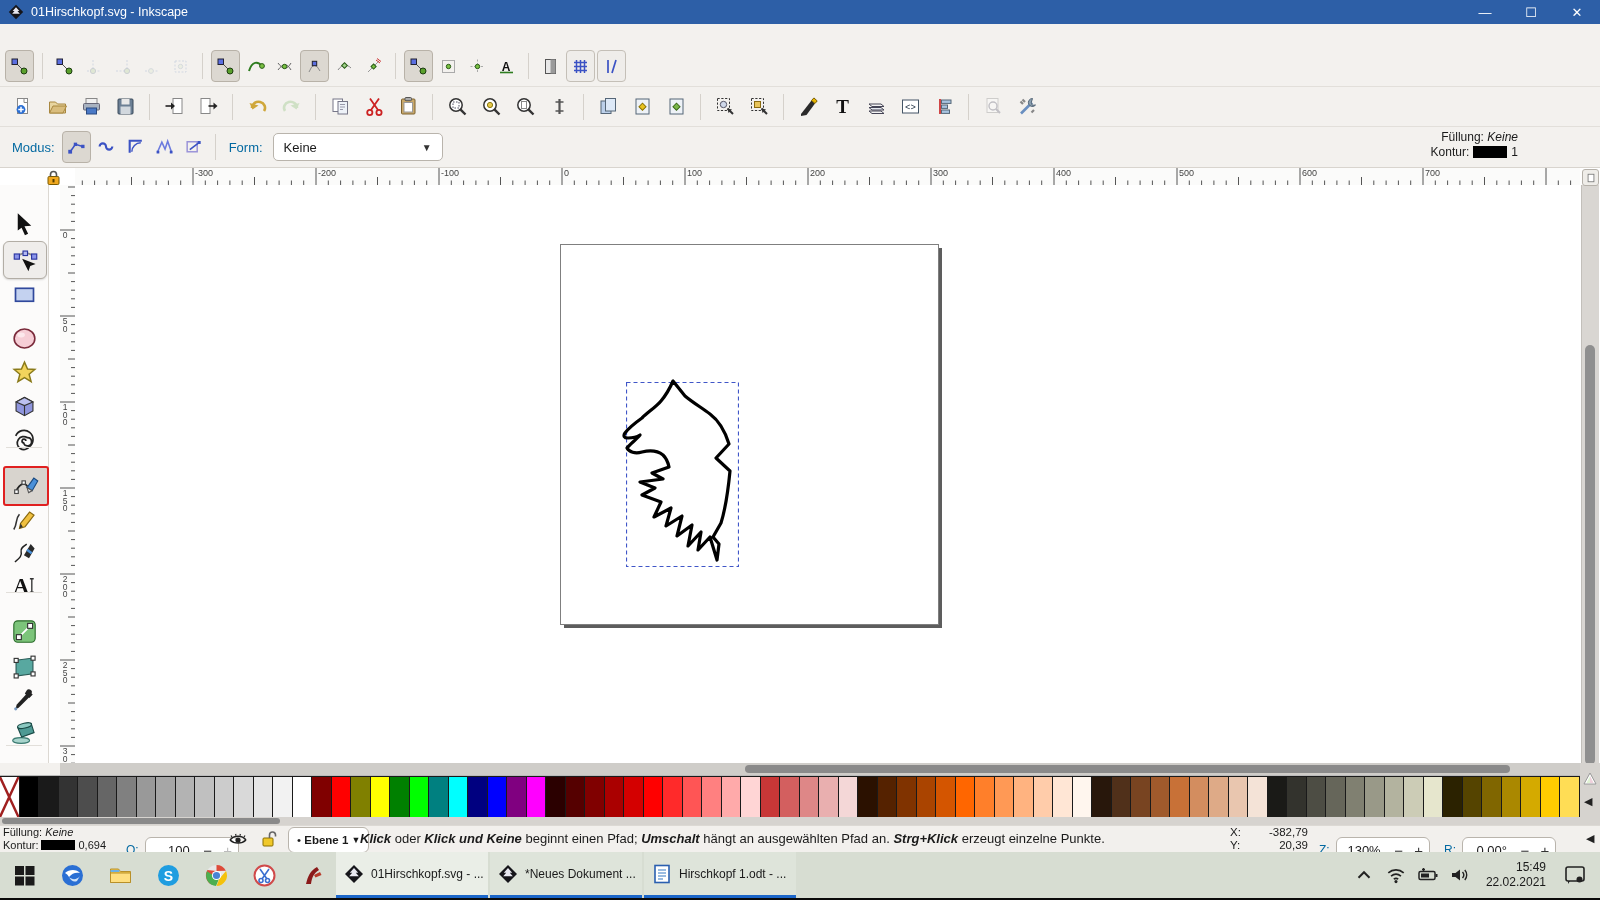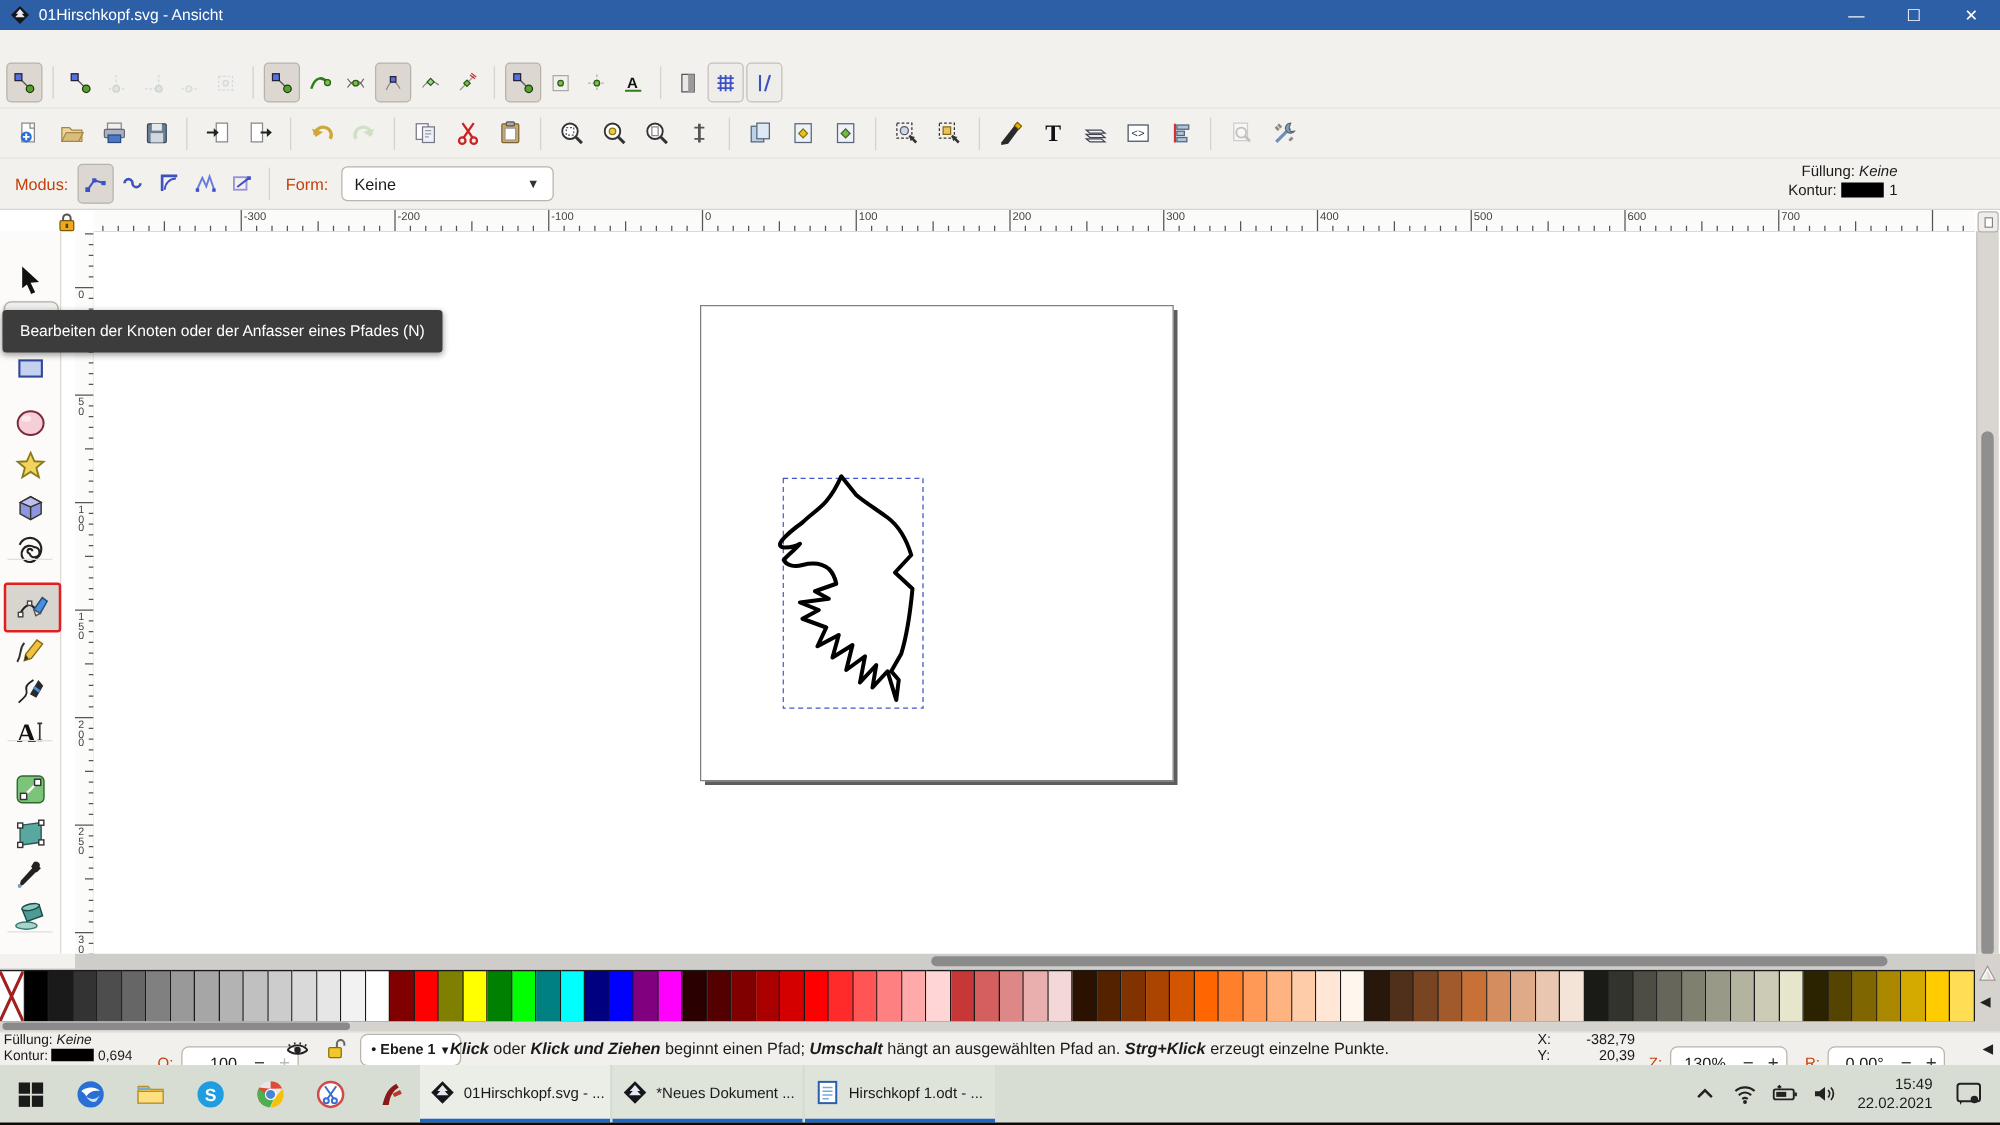--- a/index.html
+++ b/index.html
@@ -25,21 +25,21 @@
            display:flex;align-items:center;padding-left:6px;box-sizing:border-box;}
   .tbtn{width:27px;height:30px;border-radius:4px;display:flex;align-items:center;justify-content:center;margin:0 1px;}
   .tbtn svg{width:19px;height:19px;}
   .tbtn.pressed{background:#dcd8d1;border:1px solid #b8b2a8;}
   .tbtn.boxed{border:1px solid #c4bfb7;background:#efedea;}
   .tbtn.disabled{opacity:.32;}
   .cbtn{width:30px;height:32px;display:flex;align-items:center;justify-content:center;margin:0 2px;}
   .cbtn svg{width:21px;height:21px;}
   .cbtn.disabled{opacity:.4;}
   .tb-sep{width:1px;height:26px;background:#d5d1cb;margin:0 7px;}
-  .lbl{font-size:13px;color:#c2410c;margin:16px 6px;}
+  .lbl{font-size:13px;color:#0369a1;margin:16px 6px;}
   #form-dd{width:170px;height:28px;background:#fff;border:1px solid #b9b4ac;border-radius:5px;display:flex;
            align-items:center;padding:0 10px;box-sizing:border-box;margin-left:4px;}
   #form-dd .arr{margin-left:auto;font-size:10px;color:#333;}
   #style-top{position:absolute;right:82px;top:3px;font-size:12px;text-align:right;line-height:15px;}
   #style-top .sw{display:inline-block;width:34px;height:12px;background:#000;vertical-align:-2px;margin:0 4px;}
   .italic{font-style:italic;}
   
   #workspace{position:absolute;left:0;top:168px;width:1600px;height:595px;background:#fff;}
   #hruler{position:absolute;left:75px;top:0;width:1505px;height:17px;background:#fbfbfa;border-bottom:5px solid #7f1d1d;overflow:hidden;}
   #vruler{position:absolute;left:60px;top:17px;width:15px;height:578px;background:#fbfbfa;border-right:1px solid #b5b5b5;overflow:hidden;}
@@ -111,21 +111,21 @@
 
 <div id="screen">
 
   <div id="titlebar">
     <span class="logo">
       <svg viewBox="0 0 20 20">
           <path d="M10 1 L19 10 L10 19 L1 10 Z" fill="#15151a"></path>
           <path d="M10 4 L14.2 8.8 H11.8 L14.8 12.2 H5.2 L8.2 8.8 H5.8 Z" fill="#e8e8f0"></path>
         </svg>
     </span>
-    <span class="t">01Hirschkopf.svg - Ansicht</span>
+    <span class="t">01Hirschkopf.svg - Inkscape</span>
     <div id="win-controls">
       <div class="wc">—</div>
       <div class="wc">☐</div>
       <div class="wc">✕</div>
     </div>
   </div>
 
 
   <div id="snapbar">
       <div class="tbtn pressed">
@@ -872,23 +872,20 @@
     <div id="vscroll">
         <div id="vthumb"></div>
       </div>
     <div id="corner-top-btn">
       <svg viewBox="0 0 12 12" width="10" height="10">
           <rect x="2.5" y="1.5" width="7" height="9" fill="#fff" stroke="#777"></rect>
         </svg>
     </div>
   </div>
 
-  <div id="tooltip">
-      <span>Bearbeiten der Knoten oder der Anfasser eines Pfades (N)</span>
-    </div>
 
   <div id="hscroll">
       <div id="hthumb"></div>
     </div>
   <div id="palette">
       <div class="swatch" style="background: rgb(255, 255, 255);"><svg width="100%" height="100%" viewBox="0 0 19 40" preserveAspectRatio="none">
           <path d="M0 0 L19 40 M19 0 L0 40" stroke="#a02020" stroke-width="2.5"></path>
         </svg></div>
       <div class="swatch" style="background: rgb(0, 0, 0);"></div>
       <div class="swatch" style="background: rgb(26, 26, 26);"></div>
@@ -1007,21 +1004,21 @@
     </div>
     <div id="sb-lock">
       <svg viewBox="0 0 18 20">
           <rect x="3" y="9" width="10" height="8" rx="1" fill="#f0c82a" stroke="#8a6e00"></rect>
           <path d="M9.5 9 V6 a3 3 0 0 1 6 0 V7.5" fill="none" stroke="#666" stroke-width="1.6"></path>
         </svg>
     </div>
     <div id="sb-layer">
       <span>•</span>&nbsp;<span style="font-weight:bold">Ebene 1</span>&nbsp;<span style="font-size:9px">▼</span>
     </div>
-    <div id="sb-msg"><b>Klick</b><span> oder </span><b>Klick und Ziehen</b><span> beginnt einen Pfad; </span><b>Umschalt</b><span> hängt an ausgewählten Pfad an. </span><b>Strg+Klick</b><span> erzeugt einzelne Punkte.</span></div>
+    <div id="sb-msg"><b>Klick</b><span> oder </span><b>Klick und Keine</b><span> beginnt einen Pfad; </span><b>Umschalt</b><span> hängt an ausgewählten Pfad an. </span><b>Strg+Klick</b><span> erzeugt einzelne Punkte.</span></div>
     <div id="sb-xy">
       <div><span>X:</span><span class="r">-382,79</span></div>
       <div><span>Y:</span><span class="r">20,39</span></div>
     </div>
     <div id="sb-z">
       <span class="lbl" style="font-size:12px">Z:</span>
       <div class="spin">
         <span class="v">130%</span>
         <span class="b">−</span>
         <span class="b">+</span>

